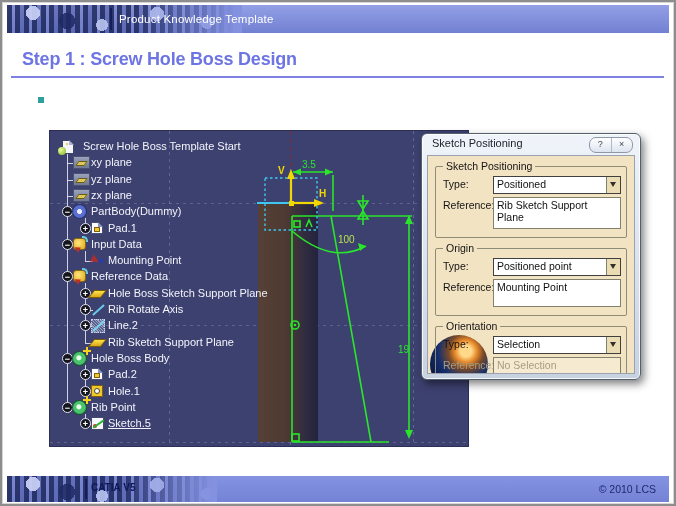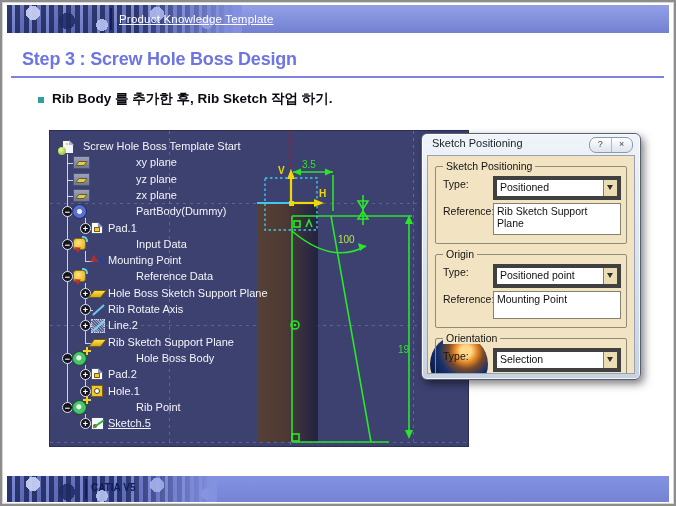--- a/index.html
+++ b/index.html
@@ -17,21 +17,21 @@
           radial-gradient(circle 6px at 95px 20px, rgba(186,196,240,.9) 0 6px, transparent 6px),
           radial-gradient(circle 7px at 150px 9px, rgba(186,196,240,.9) 0 7px, transparent 7px),
           radial-gradient(circle 6px at 200px 18px, rgba(186,196,240,.85) 0 6px, transparent 6px),
           radial-gradient(circle 8px at 60px 16px, rgba(30,42,100,.85) 0 8px, transparent 8px),
           repeating-linear-gradient(90deg, rgba(18,28,78,.78) 0 5px, rgba(108,120,182,.45) 5px 8px, rgba(18,28,78,.78) 8px 13px, rgba(68,80,150,.5) 13px 17px);}
   .deco-fade{position:absolute;left:0;top:0;height:100%;width:235px;
         background:linear-gradient(90deg, rgba(131,145,224,0) 55%, rgba(131,145,224,1) 98%);}
   .band-sep{position:absolute;width:2px;background:#141f58;}
   .hdr .band-sep{left:103px;top:3px;height:22px;}
   .ftr .band-sep{left:78px;top:3px;height:20px;}
-  .hdr-title{position:absolute;left:112px;top:0;line-height:28px;color:#ffffff;font-size:11.5px;letter-spacing:.2px;text-decoration:underline;}
+  .hdr-title{position:absolute;left:112px;top:0;line-height:28px;color:#ffffff;font-size:11.5px;letter-spacing:.2px;}
   .ftr-left{position:absolute;left:84px;top:0;line-height:24px;color:#0c1a5a;font-size:10px;font-weight:bold;}
   .ftr-right{position:absolute;right:13px;top:0;line-height:26px;color:#1c2a6e;font-size:10.5px;}
 
   
   .page-title{position:absolute;left:22px;top:49px;font-size:18px;font-weight:bold;color:#6d74e3;letter-spacing:-0.2px;}
   .title-rule{position:absolute;left:11px;top:76px;width:653px;height:2px;background:#7d82e2;}
   .bullet-sq{position:absolute;left:38px;top:97px;width:6px;height:6px;background:#2f9f9f;}
   .bullet-text{position:absolute;left:52px;top:90px;font-size:13.5px;font-weight:bold;color:#0b0b14;}
 
   
@@ -47,21 +47,21 @@
   .sketch-svg{position:absolute;left:0;top:0;}
 
   
   .tree{position:absolute;left:4px;top:0;width:235px;height:251px;}
   .tline{position:absolute;background:rgba(233,236,250,.85);}
   .trow{position:absolute;left:0;right:0;height:16px;cursor:default;}
   .exp{position:absolute;top:2px;width:11px;height:11px;border-radius:50%;background:#15151f;
        border:1px solid #e4e4f0;color:#ffffff;font-size:9px;line-height:10px;text-align:center;font-weight:bold;box-sizing:border-box;}
   .lvl1 .exp{left:8px;} .lvl2 .exp{left:26px;}
   .tlabel{position:absolute;top:1px;font-size:11px;color:#f3f4fa;white-space:nowrap;}
-  .lvl0 .tlabel{left:29px;} .lvl1 .tlabel{left:37px;margin-left:45px;} .lvl2 .tlabel{left:54px;}
+  .lvl0 .tlabel{left:29px;} .lvl1 .tlabel{left:37px;} .lvl2 .tlabel{left:54px;}
   .tlabel.und{text-decoration:underline;}
   .ticon{position:absolute;top:1px;box-sizing:border-box;}
   .lvl0 .ticon{left:8px;} .lvl1 .ticon{left:19px;} .lvl2 .ticon{left:37px;}
   .ticon::before,.ticon::after{box-sizing:border-box;}
 
   .ic-part-root{width:12px;height:14px;background:#f4f6fb;border:1px solid #3c4565;}
   .ic-part-root::after{content:"";position:absolute;right:-1px;top:-1px;border-style:solid;border-width:0 5px 5px 0;border-color:#3d4170 #3d4170 #aab4d0 #aab4d0;}
   .ic-part-root::before{content:"";position:absolute;left:-5px;bottom:-2px;width:8px;height:8px;border-radius:50%;
       background:radial-gradient(circle at 35% 35%,#eaff9a,#7ab020);box-shadow:5px -7px 0 -3px #f0c020;}
   .ic-plane-gray{width:17px;height:13px;background:linear-gradient(180deg,#9aa2bc,#6f7894);border:1px solid #4a5270;}
@@ -103,21 +103,21 @@
             background:linear-gradient(180deg,#ffffff,#dde4ef);border:1px solid #8d99a8;border-radius:7px;overflow:hidden;}
   .dlg-btn{flex:1;text-align:center;font-size:9px;line-height:13px;color:#3c4654;cursor:default;}
   .dlg-btn + .dlg-btn{border-left:1px solid #aeb8c6;}
   .dlg-body{position:absolute;left:5px;right:5px;top:21px;bottom:5px;background:#f2e3c2;
             border:1px solid #99a2ae;overflow:hidden;}
   .grp{position:relative;border:1px solid #8f8d76;border-radius:2px;margin:10px 7px 0 7px;padding:7px 5px 5px 7px;}
   .grp-label{position:absolute;top:-7px;left:7px;background:#f2e3c2;padding:0 3px;font-size:10.5px;color:#141414;}
   .frow{display:flex;align-items:flex-start;margin:2px 0 3px 0;}
   .flabel{width:50px;font-size:10.5px;color:#141414;padding-top:2px;flex:none;}
   .flabel.dis{color:#a79d85;}
-  .combo{flex:1;position:relative;height:15px;background:#ffffff;border:4px solid #404040;font-size:10.5px;color:#101010;
+  .combo{flex:1;position:relative;height:15px;background:#ffffff;border:1px solid #404040;font-size:10.5px;color:#101010;
          padding:1px 4px 0 3px;white-space:nowrap;overflow:hidden;}
   .combo-arrow{position:absolute;right:0;top:0;bottom:0;width:13px;background:#ecdcb4;border-left:1px solid #80826e;}
   .combo-arrow::after{content:"";position:absolute;left:3px;top:5px;border:3px solid transparent;border-top:5px solid #31302a;}
   .refbox{flex:1;background:#ffffff;border:1px solid #80826e;font-size:10.5px;color:#101010;padding:1px 3px;}
   .refbox.tall{height:28px;} .refbox.mid{height:24px;}
   .refbox.dis{background:#f6ead0;color:#a79d85;height:13px;}
   .btn-row{position:absolute;right:7px;bottom:6px;display:flex;gap:7px;}
   .dbtn{display:flex;align-items:center;gap:5px;height:16px;padding:0 11px 0 7px;border:1px solid #4f5a68;border-radius:3px;
         background:linear-gradient(180deg,#ffffff,#cfd7e3);box-shadow:1px 1px 0 rgba(0,0,0,.3);font-size:10.5px;color:#0a0a0a;cursor:default;}
   .ball{width:9px;height:9px;border-radius:50%;flex:none;}
@@ -131,25 +131,24 @@
 
 <div class="slide">
 
   <div class="band hdr">
     <div class="deco"></div>
     <div class="deco-fade"></div>
     <div class="band-sep"></div>
     <div class="hdr-title">Product Knowledge Template</div>
   </div>
 
-  <div class="page-title">Step 3 : Screw Hole Boss Design</div>
+  <div class="page-title">Step 1 : Screw Hole Boss Design</div>
   <div class="title-rule"></div>
 
   <div class="bullet-sq"></div>
-  <div class="bullet-text">Rib Body 를 추가한 후, Rib Sketch 작업 하기.</div>
 
   <div class="viewport">
     <div class="gridv" style="left:119px;top:0;height:315px;"></div>
     <div class="gridv" style="left:240px;top:38px;height:277px;"></div>
     <div class="gridv" style="left:363px;top:0;height:315px;"></div>
     <div class="gridh" style="top:72px;left:0;width:418px;"></div>
     <div class="gridh" style="top:194px;left:0;width:418px;"></div>
     <div class="gridh" style="top:311px;left:0;width:418px;"></div>
     <div class="vaxis-red"></div>
     <div class="solid3d"></div>
@@ -364,16 +363,17 @@
       </div>
 
     </div>
   </div>
 
   <div class="band ftr">
     <div class="deco" style="width:210px;"></div>
     <div class="deco-fade" style="width:210px;"></div>
     <div class="band-sep"></div>
     <div class="ftr-left">CATIA V5</div>
+    <div class="ftr-right">© 2010 LCS</div>
   </div>
 
   <div class="frame"></div>
 </div>
 
 </body></html>

